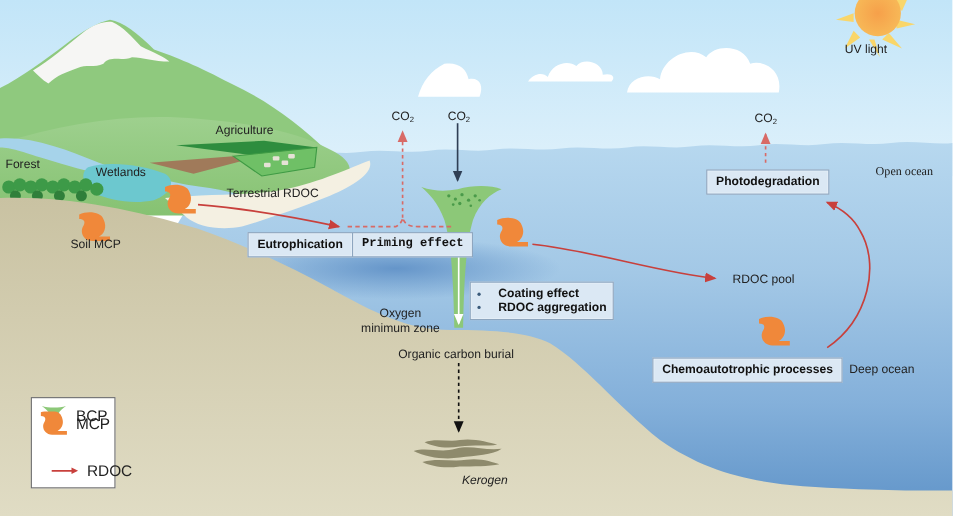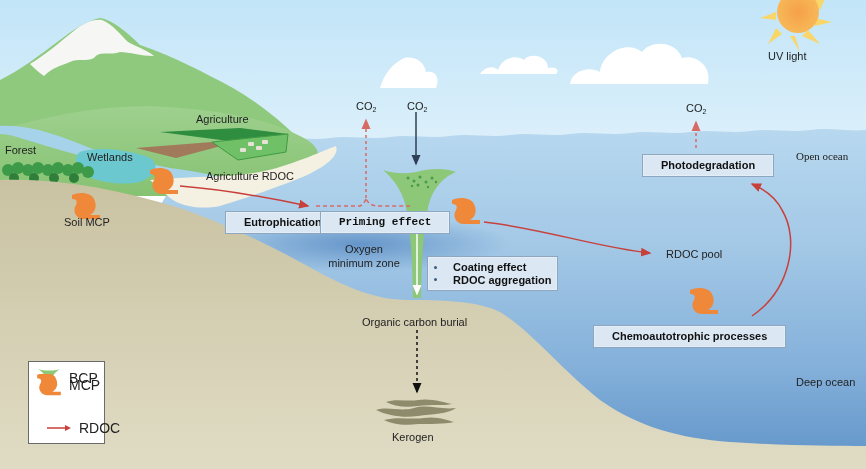--- a/index.html
+++ b/index.html
@@ -1,20 +1,20 @@
 <!DOCTYPE html>
 <html><head>
 <meta charset="utf-8">
 <style>
   html, body { margin: 0; padding: 0; background: #ffffff; }
   body { width: 866px; height: 469px; overflow: hidden; position: relative; font-family: "Liberation Sans", sans-serif; }
   #scene { position: absolute; left: 0; top: 0; width: 866px; height: 469px; }
   .lbl { position: absolute; font-family: "Liberation Sans", sans-serif; font-size: 11px; color: #222; white-space: nowrap; line-height: 1; }
-  .lbl.center { transform: translateX(-50%); text-align: center; }
-  .box { position: absolute; background: #dbe8f4; border: 1px solid #8ea6bf; font-family: "Liberation Sans", sans-serif; font-weight: bold; font-size: 11px; color: #111; padding: 4px 18px; white-space: nowrap; line-height: 1.15; box-shadow: 0 0 0 1px rgba(255,255,255,0.25) inset; }
+  .lbl.center { transform: translateX(-50%); text-align: center; margin-top: 36px; }
+  .box { position: absolute; background: #dbe8f4; border: 1px solid #8ea6bf; font-family: "Liberation Sans", sans-serif; font-weight: bold; font-size: 11px; color: #111; padding: 4px 8px; white-space: nowrap; line-height: 1.15; box-shadow: 0 0 0 1px rgba(255,255,255,0.25) inset; }
   .box ul { margin: 0; padding: 0; list-style: none; }
   .box li { display: flex; align-items: center; gap: 16px; }
   .box li .dot { width: 3px; height: 3px; background: #3a5a7a; border-radius: 50%; display: inline-block; }
   .co2 sub { font-size: 7px; vertical-align: -2px; }
   .legend { position: absolute; left: 28px; top: 361px; width: 75px; height: 81px; background: #ffffff; border: 1px solid #6b6b6b; }
   .legend-row { position: absolute; left: 0; display: flex; align-items: center; font-size: 14px; color: #222; font-family: "Liberation Sans", sans-serif; }
   .legend-row .sw { width: 32px; height: 20px; display: flex; align-items: center; justify-content: center; margin-left: 4px; margin-right: 4px; }
 </style>
 </head>
 <body>
@@ -163,25 +163,25 @@
     <path d="M376,410 C388,406 400,412 414,408 C428,404 440,410 456,408 C448,414 432,414 418,416 C404,418 388,416 376,410 Z"></path>
     <path d="M384,420 C398,416 410,420 424,418 C436,416 448,420 454,422 C444,424 430,424 418,424 C404,426 392,424 384,420 Z"></path>
   </g>
 
   <use href="#mcpShape" transform="translate(164,180)"></use>
   <use href="#mcpShape" transform="translate(86,205)"></use>
   <use href="#mcpShape" transform="translate(466,210)"></use>
   <use href="#mcpShape" transform="translate(704,300)"></use>
 </svg>
 
-<div class="lbl" style="left:768px;top:40px;margin-top:11px;">UV light</div>
+<div class="lbl" style="left:768px;top:40px;">UV light</div>
 <div class="lbl" style="left:196px;top:114px;">Agriculture</div>
 <div class="lbl" style="left:5px;top:145px;">Forest</div>
 <div class="lbl" style="left:87px;top:152px;">Wetlands</div>
-<div class="lbl" style="left:206px;top:171px;">Agriculture RDOC</div>
+<div class="lbl" style="left:206px;top:171px;">Terrestrial RDOC</div>
 <div class="lbl" style="left:64px;top:217px;">Soil MCP</div>
 
 <div class="lbl co2" style="left:356px;top:101px;"><span>CO</span><sub>2</sub></div>
 <div class="lbl co2" style="left:407px;top:101px;"><span>CO</span><sub>2</sub></div>
 <div class="lbl co2" style="left:686px;top:103px;"><span>CO</span><sub>2</sub></div>
 
 <div class="box" style="left:225px;top:211px;">Eutrophication</div>
 <div class="box" style="left:320px;top:211px;font-family:Liberation Mono, monospace;">Priming effect</div>
 
 <div class="lbl center" style="left:364px;top:243px;line-height:1.25;">
@@ -199,24 +199,24 @@
         <span class="dot"></span>
         <span>RDOC aggregation</span>
       </li>
   </ul>
 </div>
 
 <div class="lbl" style="left:666px;top:249px;">RDOC pool</div>
 <div class="box" style="left:642px;top:154px;">Photodegradation</div>
 <div class="box" style="left:593px;top:325px;">Chemoautotrophic processes</div>
 <div class="lbl" style="left:796px;top:151px;font-family:Liberation Serif, serif;">Open ocean</div>
-<div class="lbl" style="left:796px;top:331px;margin-top:46px;">Deep ocean</div>
+<div class="lbl" style="left:772px;top:331px;">Deep ocean</div>
 
 <div class="lbl" style="left:362px;top:317px;">Organic carbon burial</div>
-<div class="lbl" style="left:392px;top:432px;">Kerogen</div>
+<div class="lbl" style="left:420px;top:432px;font-style:italic;">Kerogen</div>
 
 <div class="legend">
   <div class="legend-row" style="top:6px;">
     <span class="sw">
       <svg width="26" height="22" viewBox="0 0 26 22">
           <path d="M2,2 C8,4 18,4 24,2 C18,6 15,10 14,20 L12,20 C11,10 8,6 2,2 Z" fill="#8cc878"></path>
         </svg>
     </span>
     <span>BCP</span>
   </div>

